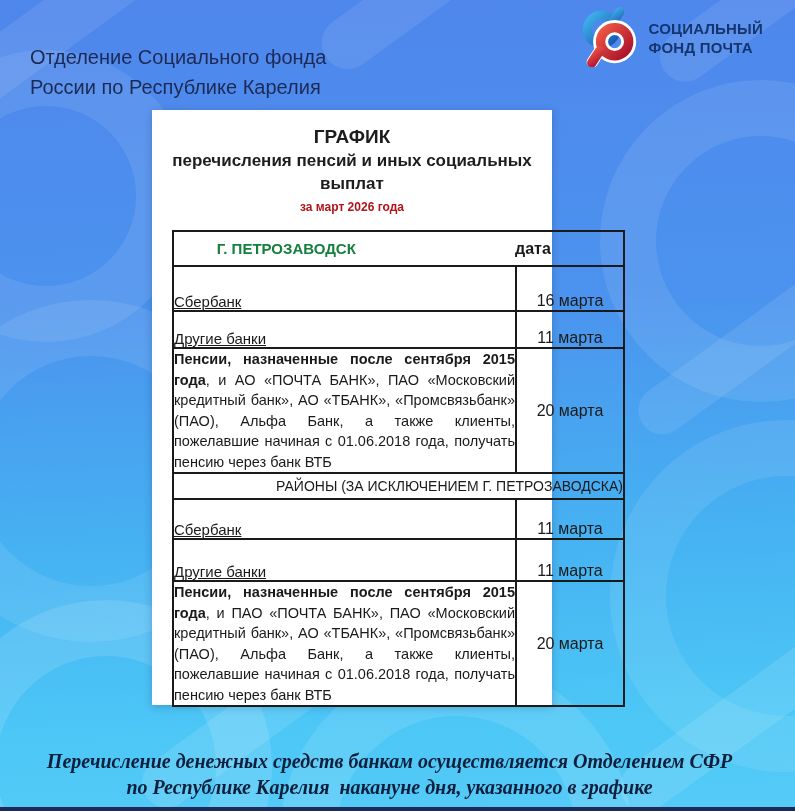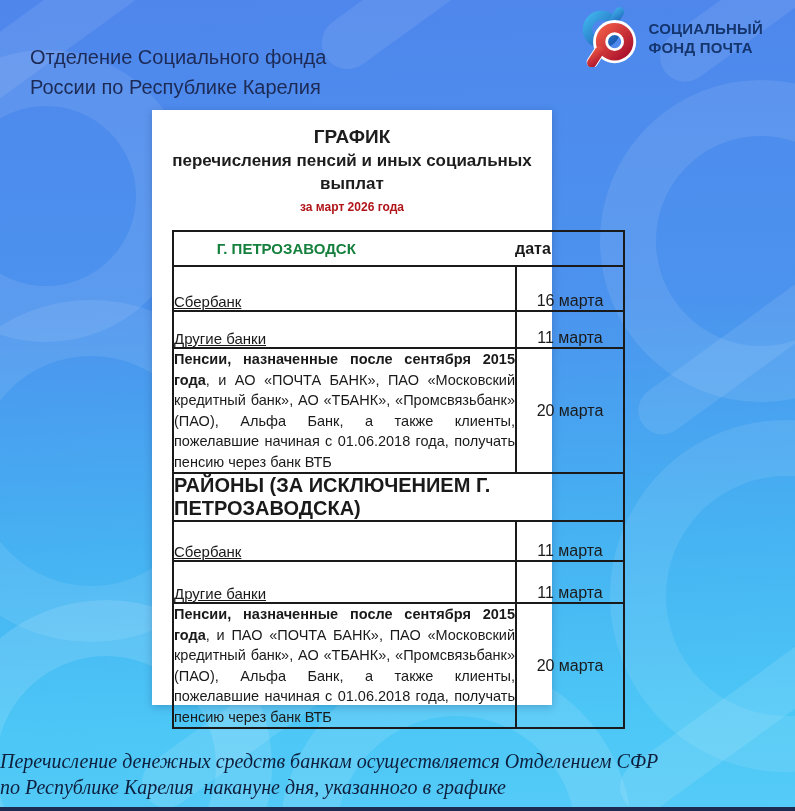--- a/index.html
+++ b/index.html
@@ -43,28 +43,28 @@
   table.sched td{border:2px solid #1a1a1a;padding:0;color:#1a1a1a;}
   .hdr-cell{height:33px;}
   .hdr-flex{display:flex;align-items:center;width:100%;}
   .hdr-left{width:50%;text-align:center;color:#15803d;font-weight:bold;font-size:15px;}
   .hdr-right{margin-left:auto;width:108px;text-align:left;font-weight:bold;font-size:16px;}
   td.lbl{vertical-align:bottom;padding:0 0 2px 4px;font-size:15px;text-decoration:underline;}
   td.dt{vertical-align:bottom;text-align:center;padding-bottom:2px;font-size:16px;}
   td.dt-mid{vertical-align:middle;text-align:center;font-size:16px;}
   td.long{vertical-align:top;padding:2px 5px 2px 4px;font-size:14.5px;line-height:20.5px;text-align:justify;}
   td.long b{font-weight:bold;}
-  td.section{height:24px;text-align:left;color:#b42121;font-weight:bold;font-size:20px;vertical-align:middle;}
+  td.section{height:24px;text-align:right;color:#b42121;font-weight:normal;font-size:14px;vertical-align:middle;}
   .r1{height:45px;}.r2{height:37px;}.r3{height:103px;}
   .r5{height:40px;}.r6{height:42px;}.r7{height:123px;}
   
   .footer-note{
     position:absolute;left:0;right:16px;top:748px;z-index:3;
-    text-align:left;color:#0e1f3d;
-    font-family:"Liberation Serif", serif;font-style:italic;font-weight:400;
+    text-align:center;color:#0e1f3d;
+    font-family:"Liberation Serif", serif;font-style:italic;font-weight:700;
     font-size:20px;line-height:26px;
   }
   .footer-note .fl2{white-space:pre-wrap;}
 </style>
 </head>
 <body>
 
 <div class="page">
 
   <div class="wm wm-bar" style="left:-70px;top:-20px;width:300px;height:54px;"></div>

